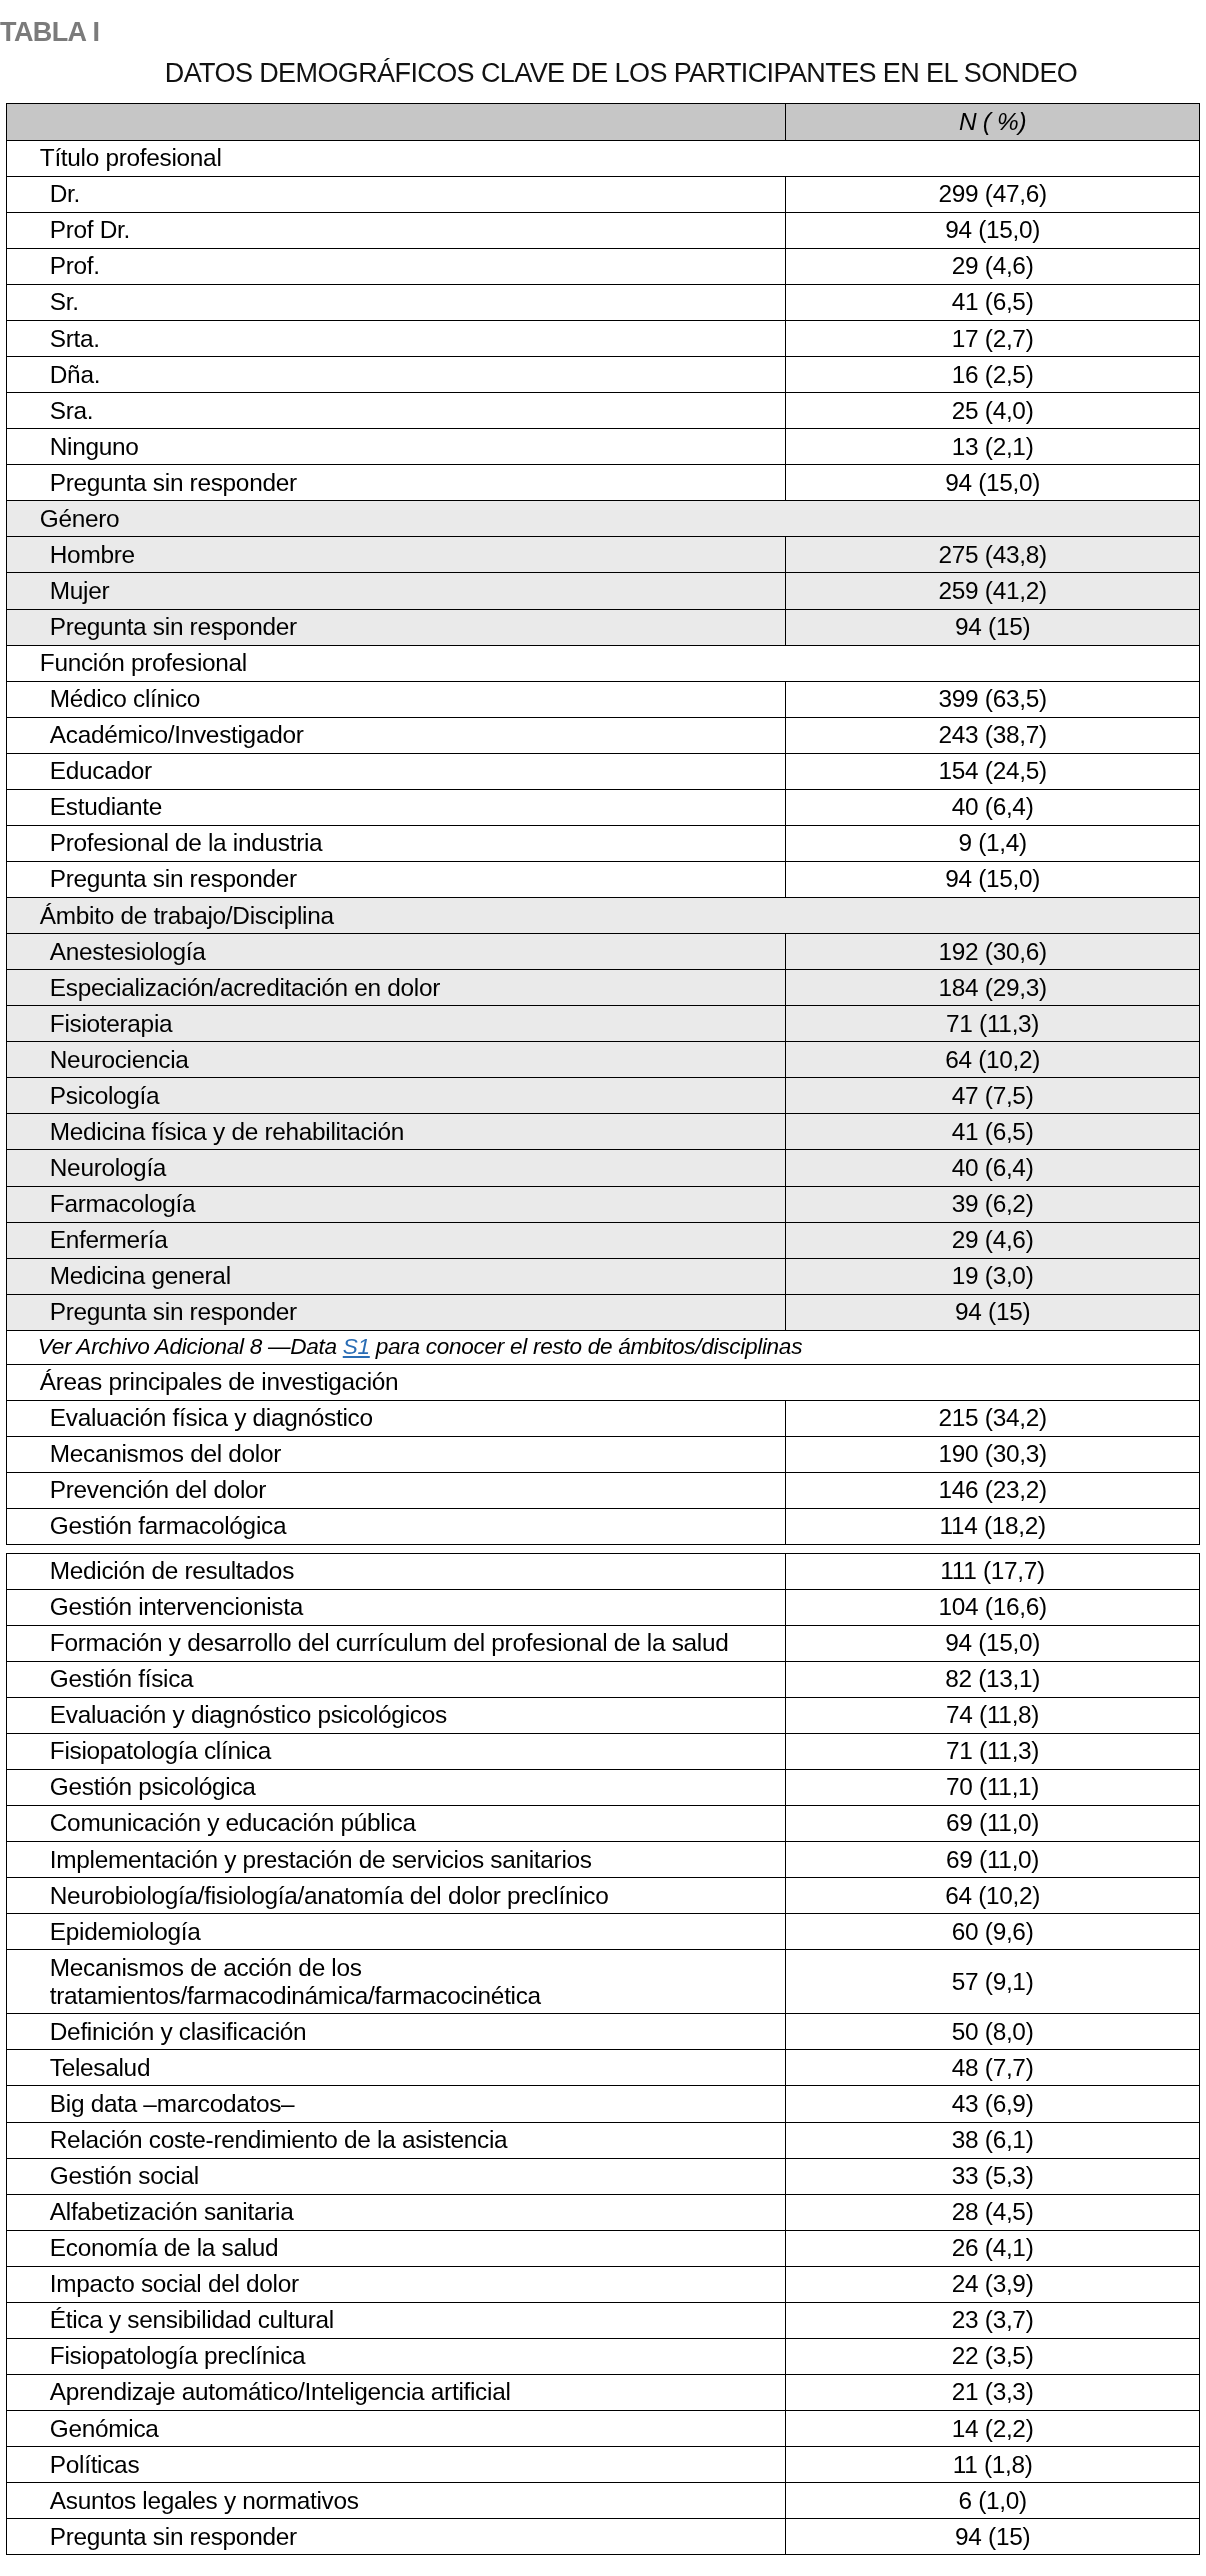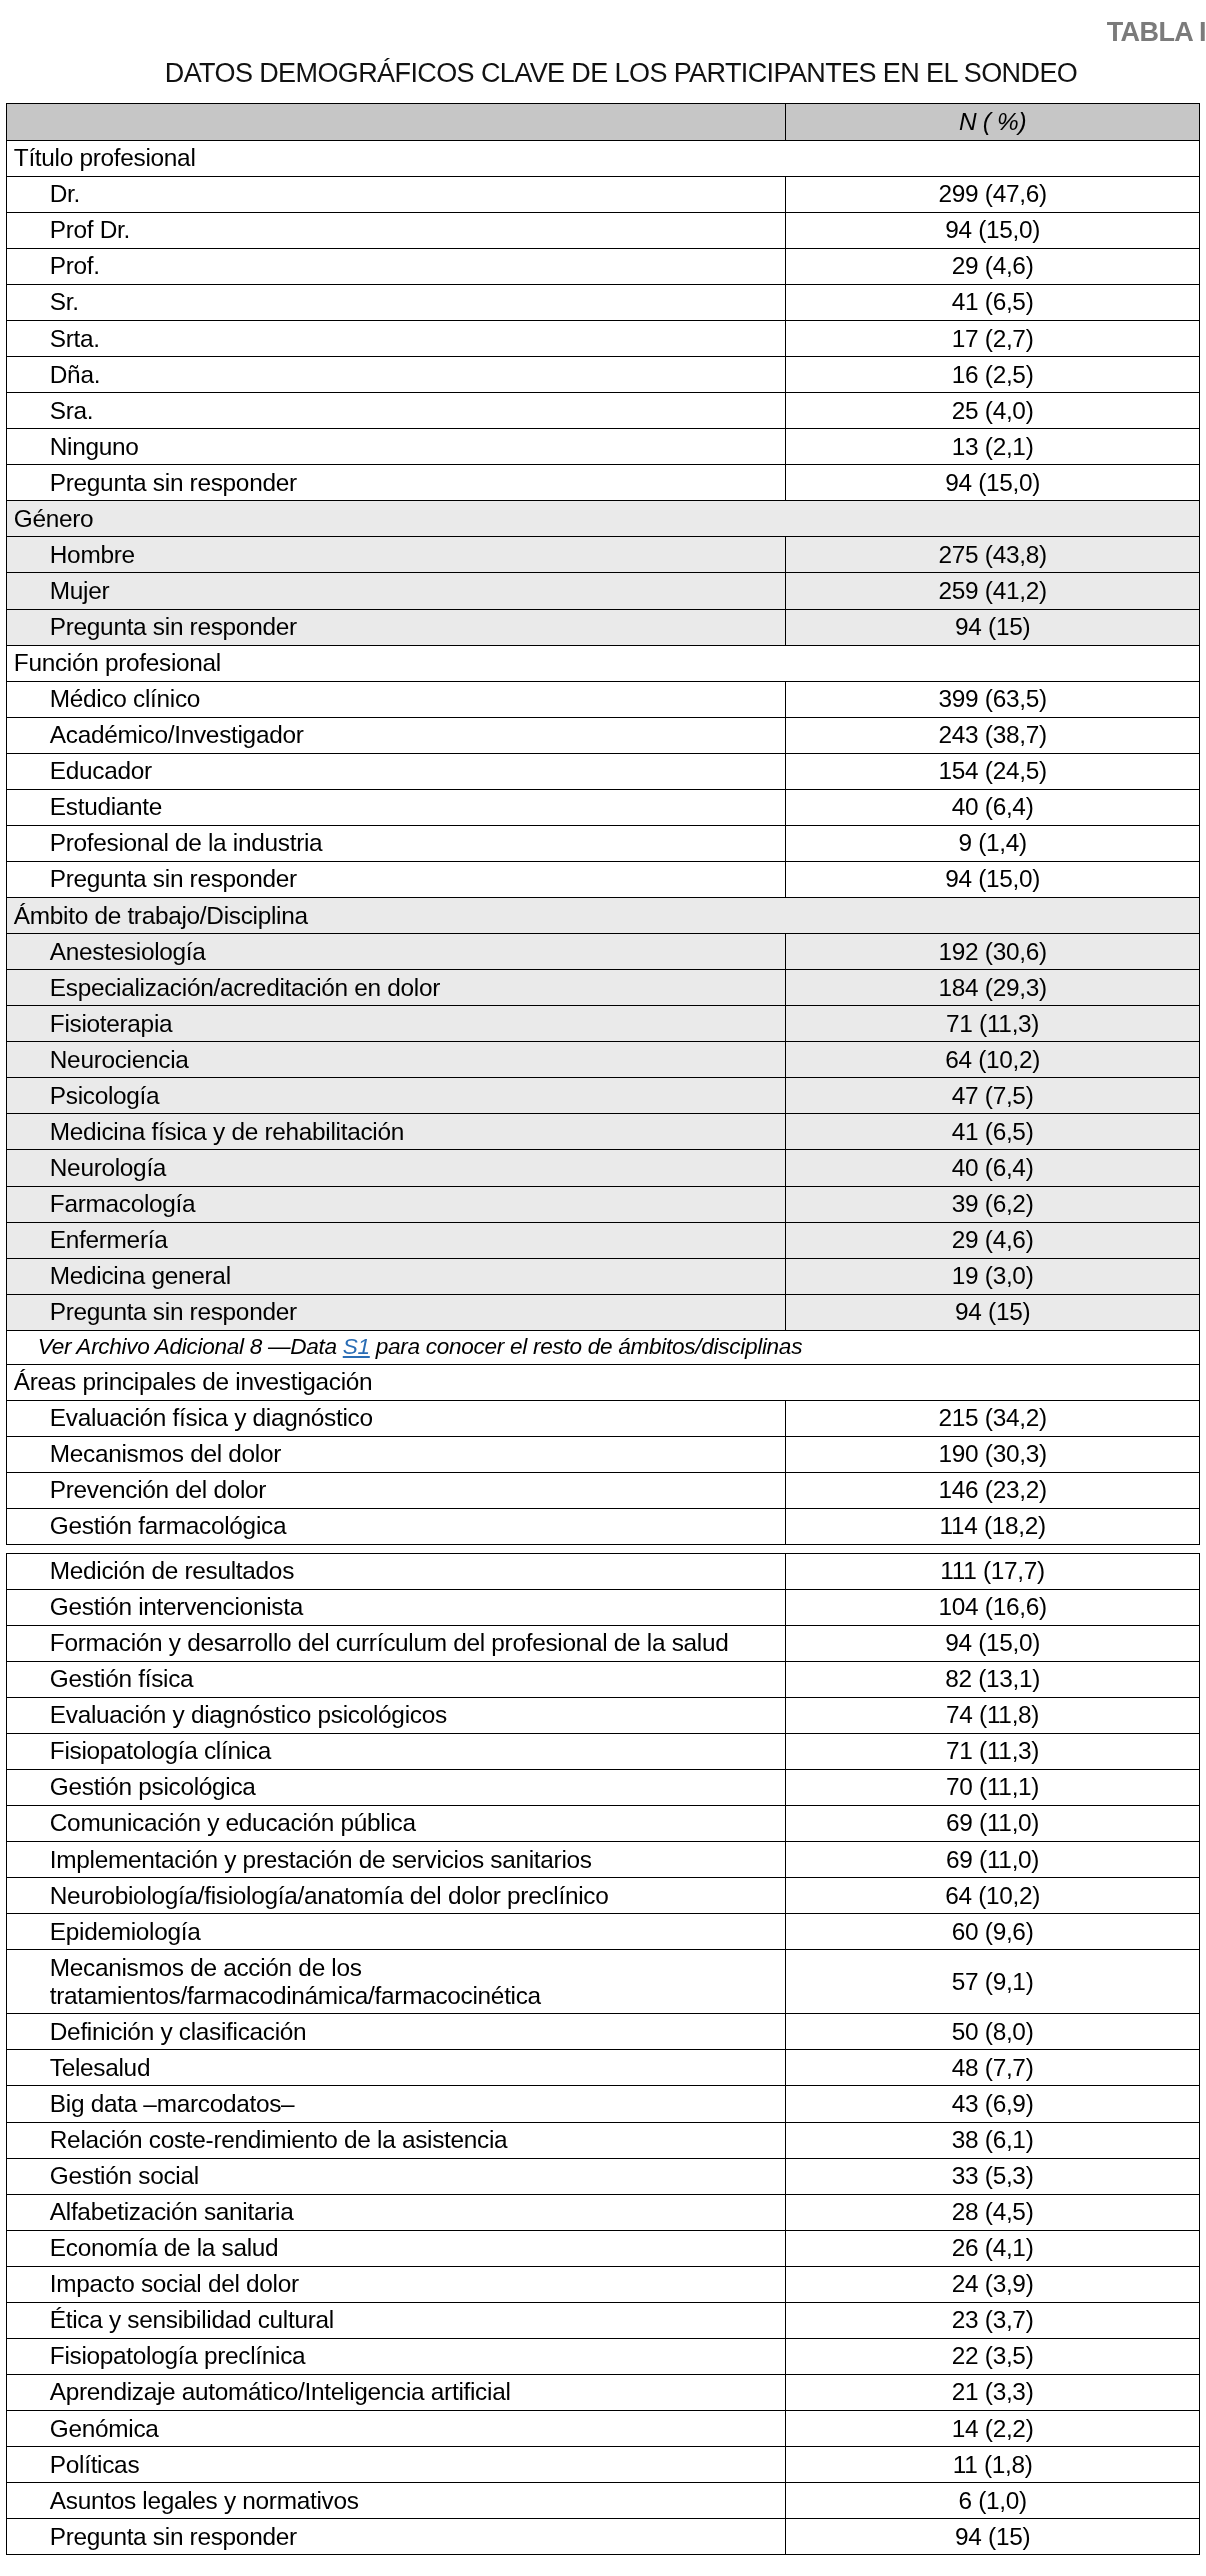--- a/index.html
+++ b/index.html
@@ -13,21 +13,21 @@
   html,body{margin:0;padding:0;background:#fff;}
   .page{
     width:1206px;
     min-height:2576px;
     background:#fff;
     font-family:"Liberation Sans", sans-serif;
     color:#000;
     padding-top:17.4px;
   }
   .title{
-    text-align:right;
+    text-align:left;
     font-size:27px;
     font-weight:bold;
     letter-spacing:-0.6px;
     color:var(--title-color);
   }
   .subtitle{
     text-align:center;
     font-size:27px;
     font-weight:normal;
     letter-spacing:-0.6px;
@@ -56,21 +56,21 @@
   }
   tr.data td{border-top:1.2px solid var(--line);}
   tr.data td.label{padding-left:43px;}
   tr.data td.value{
     text-align:center;
     border-left:1.2px solid var(--line);
   }
   tr.section td{
     border-top:1.7px solid var(--line);
     border-bottom:1.7px solid var(--line);
-    padding-left:7px;
+    padding-left:33px;
   }
   tr.header td{
     background:var(--header-bg);
     font-style:italic;
     border-bottom:1.7px solid var(--line);
     height:37px;
   }
   tr.header td.value{
     text-align:center;
     border-left:1.2px solid var(--line);

